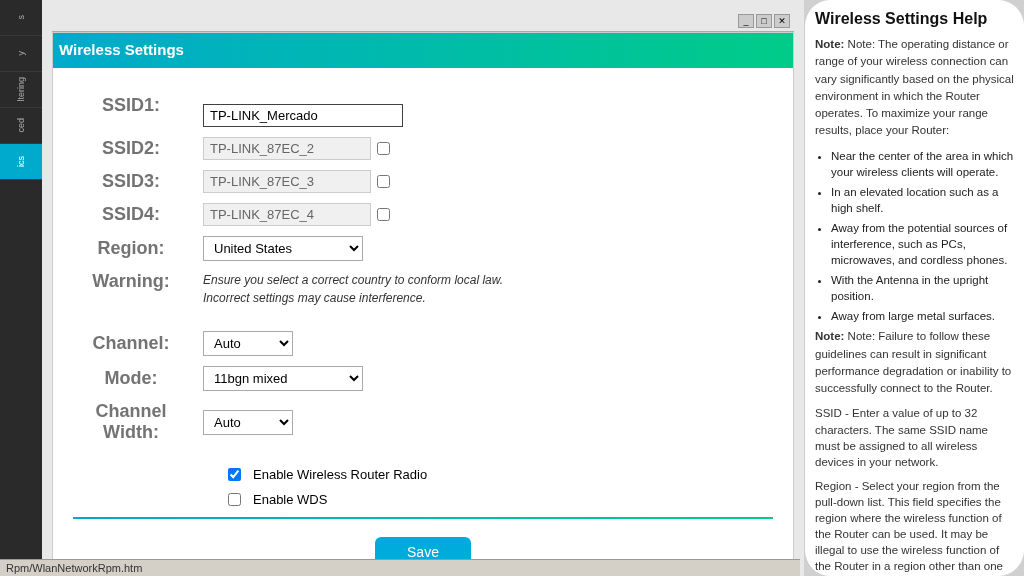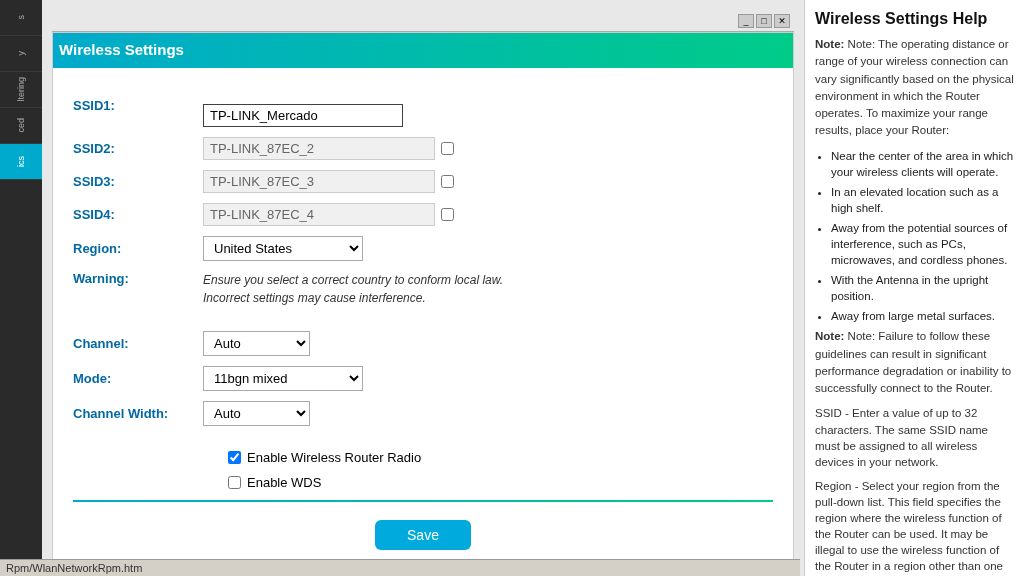--- a/index.html
+++ b/index.html
@@ -85,60 +85,60 @@
     }
 
     .form-row {
       display: flex;
       align-items: center;
       margin-bottom: 10px;
     }
 
     .form-label {
       width: 130px;
-      text-align: left;
+      text-align: center;
       padding-right: 14px;
       font-weight: bold;
-      font-size: 13px;
-      color: #0369a1;
+      font-size: 18px;
+      color: #737373;
       flex-shrink: 0;
     }
 
     .form-input {
       border: 1px solid #404040;
       padding: 3px 6px;
       font-size: 13px;
       width: 200px;
       background: white;
       margin-top: 20px;
     }
 
     .form-input-disabled {
       background: #f0f0f0;
       color: #666;
       border: 1px solid #ccc;
       padding: 3px 6px;
       font-size: 13px;
-      width: 232px;
+      width: 168px;
     }
 
     .checkbox-input {
       margin-left: 6px;
     }
 
     .select-input {
       border: 1px solid #aaa;
       padding: 3px 6px;
       font-size: 13px;
       background: white;
       width: 160px;
     }
 
     .select-narrow {
-      width: 107px;
+      width: 90px;
     }
 
     .warning-text {
       font-size: 12px;
       color: #333;
       line-height: 1.5;
       font-style: italic;
     }
 
     .form-row-warning {
@@ -148,21 +148,21 @@
     }
 
     .checkbox-row {
       display: flex;
       align-items: center;
       margin-bottom: 10px;
       padding-left: 155px;
     }
 
     .checkbox-label {
-      margin-left: 6px;
+      margin-left: 12px;
       font-size: 13px;
     }
 
     .spacer-row {
       height: 14px;
     }
 
     .save-row {
       display: flex;
       justify-content: center;
@@ -189,20 +189,21 @@
     .help-panel {
       width: 220px;
       background: white;
       border-left: 1px solid #ccc;
       padding: 10px;
       height: 576px;
       overflow-y: auto;
       flex-shrink: 0;
       font-size: 12px;
       color: #222;
+      border-radius: 26px;
     }
 
     .help-title {
       font-size: 16px;
       font-weight: bold;
       margin-bottom: 8px;
       color: #111;
     }
 
     .help-note {

